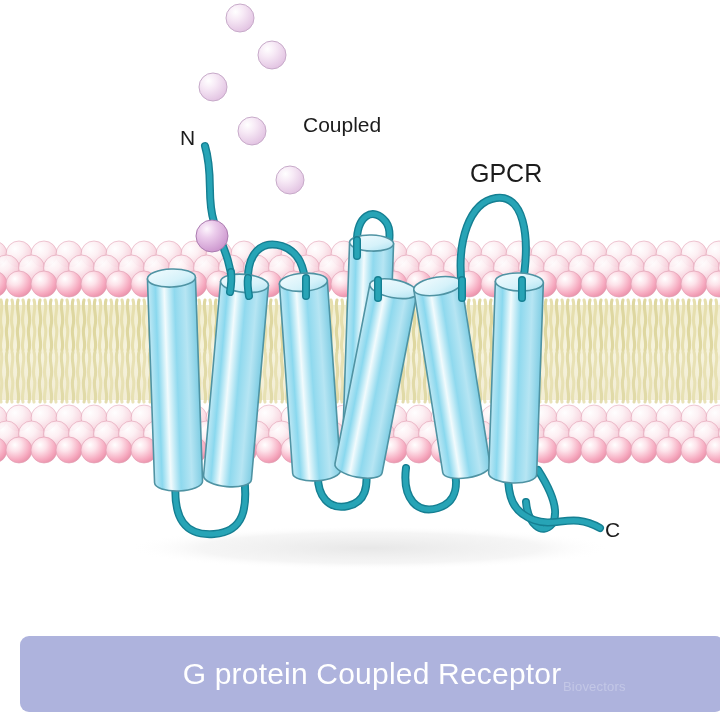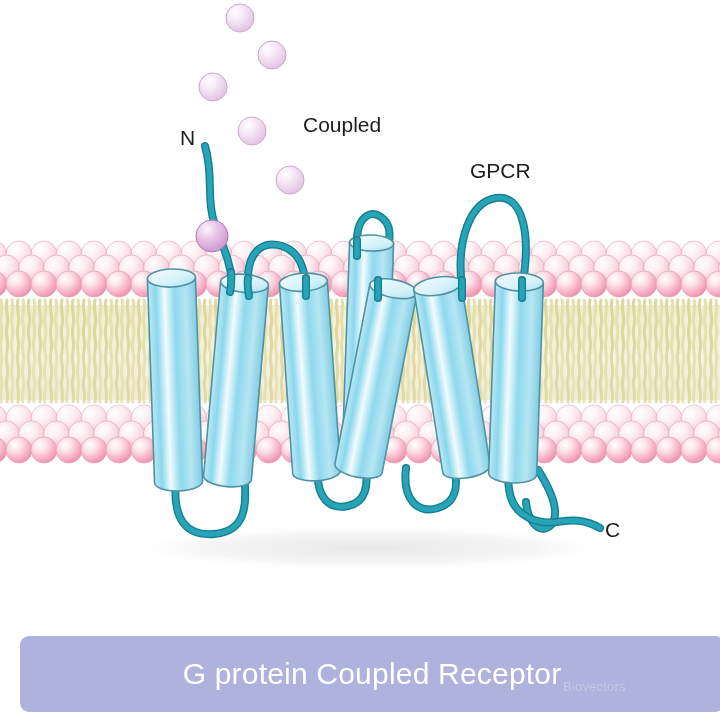--- a/index.html
+++ b/index.html
@@ -57,21 +57,21 @@
     letter-spacing: 0.2px;
   }
   .diagram-label {
     position: absolute;
     font-family: "Liberation Sans", sans-serif;
     color: #1c1c1c;
     white-space: nowrap;
   }
   #label-n      { left: 180px; top: 126px; font-size: 21px; }
   #label-ligand { left: 303px; top: 113px; font-size: 21px; }
-  #label-gpcr   { left: 470px; top: 159px; font-size: 21px; }
+  #label-gpcr   { left: 470px; top: 159px; font-size: 25px; }
   #label-c      { left: 605px; top: 518px; font-size: 21px; }
 </style>
 </head>
 <body>
 
 <div id="stage">
 
   <svg id="figure" viewBox="0 0 720 720" xmlns="http://www.w3.org/2000/svg">
     <defs>
       <linearGradient id="cylBody" x1="0" y1="0" x2="1" y2="0">

